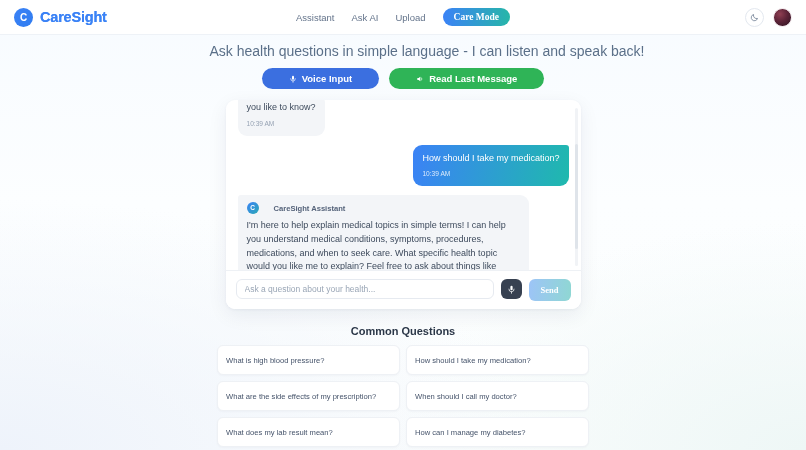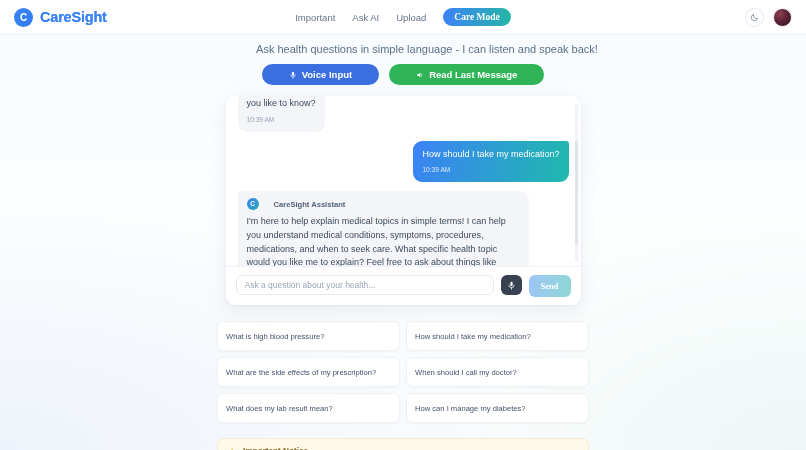--- a/index.html
+++ b/index.html
@@ -64,21 +64,21 @@
     display: flex; align-items: center; justify-content: center;
   }
   .avatar {
     width: 19px; height: 19px; border-radius: 50%;
     background: radial-gradient(circle at 35% 30%, #8f3f52 0%, #5d2438 45%, #2a1220 100%);
     border: 1px solid #f0e6ea;
   }
 
   
   .hero { text-align: center; padding-top: 8px; }
-  .hero-sub { font-size: 11px; color: #5b7089; padding-left: 48px; }
+  .hero-sub { font-size: 14px; color: #5b7089; padding-left: 48px; }
   .hero-actions {
     margin-top: 9px; display: flex; justify-content: center; gap: 10px;
   }
   .btn {
     display: inline-flex; align-items: center; gap: 5px;
     font-size: 9.5px; font-weight: 600; color: #fff;
     padding: 5px 27px; border-radius: 999px; border: none;
     font-family: inherit; cursor: pointer;
   }
   .btn-voice { background: #3b6fe0; }
@@ -182,21 +182,21 @@
 </head>
 <body>
 
 <div class="navbar">
   <div class="brand">
     <div class="brand-badge">C</div>
     <div class="brand-name">CareSight</div>
   </div>
 
   <div class="nav-center">
-    <a class="nav-link" href="#">Important</a>
+    <a class="nav-link" href="#">Assistant</a>
     <a class="nav-link" href="#">Ask AI</a>
     <a class="nav-link" href="#">Upload</a>
     <div class="nav-pill">Care Mode</div>
   </div>
 
   <div class="nav-right">
     <div class="theme-toggle">
       <svg width="9" height="9" viewBox="0 0 24 24">
         <path d="M20 14.5A8.5 8.5 0 0 1 9.5 4a8.5 8.5 0 1 0 10.5 10.5z" fill="none" stroke="#64748b" stroke-width="2" stroke-linejoin="round"></path>
       </svg>
@@ -262,20 +262,21 @@
       <svg width="9" height="9" viewBox="0 0 24 24">
         <rect x="9" y="2" width="6" height="12" rx="3" fill="#ffffff"></rect>
         <path d="M5 11a7 7 0 0 0 14 0M12 18v4" fill="none" stroke="#ffffff" stroke-width="2" stroke-linecap="round"></path>
       </svg>
     </button>
     <button class="send-btn">Send</button>
   </div>
 </div>
 
 <div class="cq">
+  <div class="cq-title">Common Questions</div>
   <div class="cq-grid">
     <div class="cq-chip">What is high blood pressure?</div>
     <div class="cq-chip">How should I take my medication?</div>
     <div class="cq-chip">What are the side effects of my prescription?</div>
     <div class="cq-chip">When should I call my doctor?</div>
     <div class="cq-chip">What does my lab result mean?</div>
     <div class="cq-chip">How can I manage my diabetes?</div>
   </div>
 </div>
 

